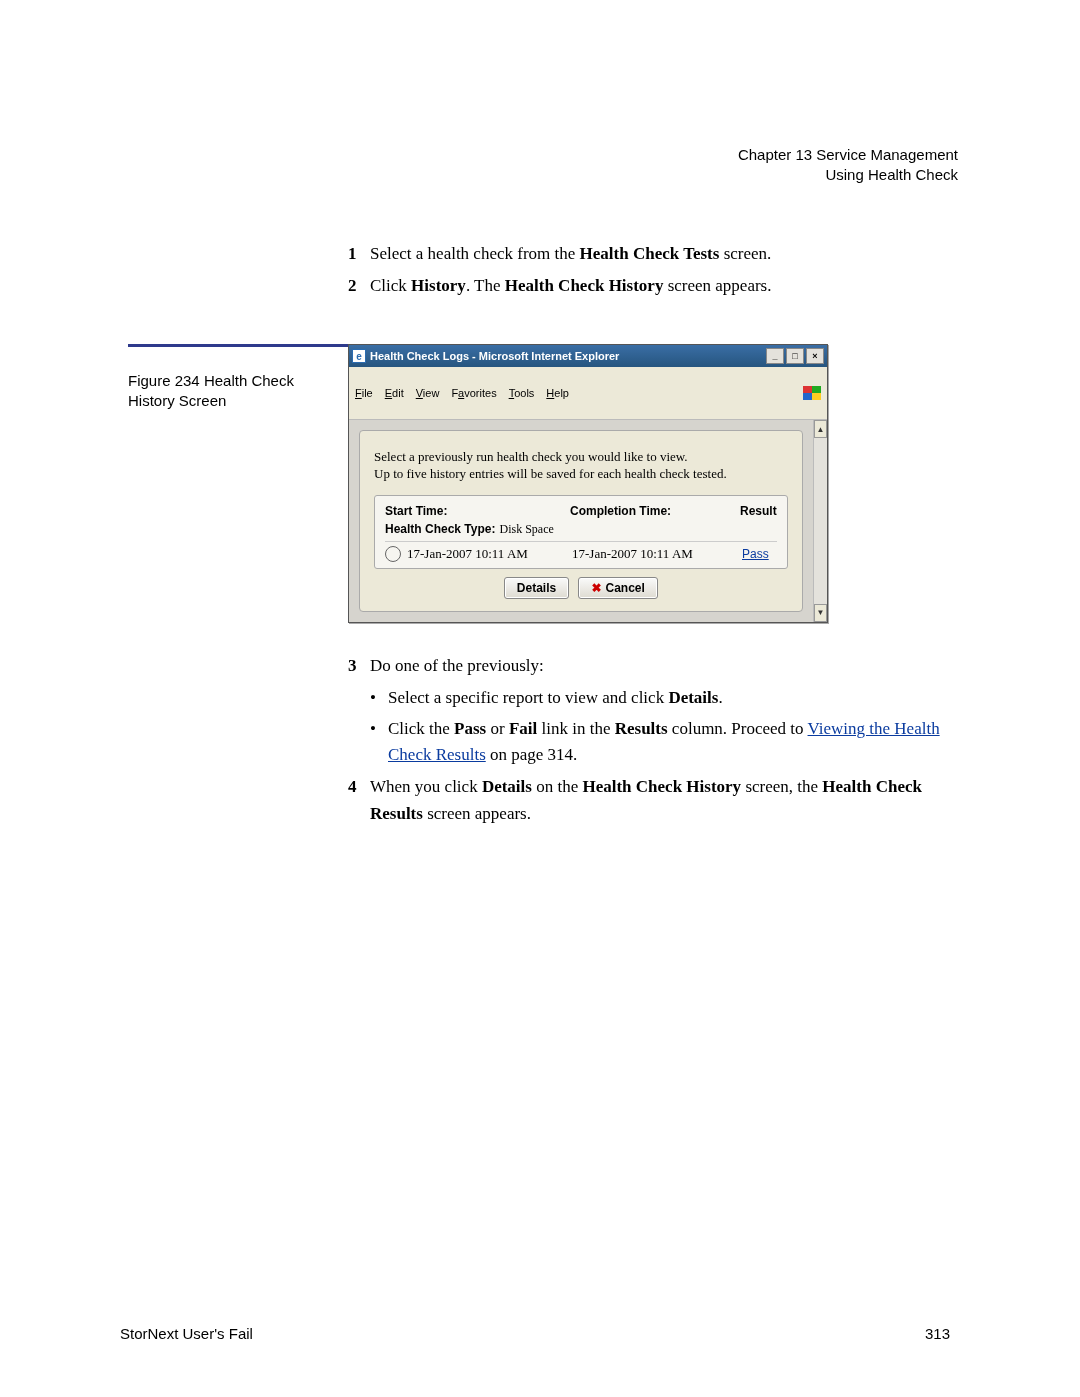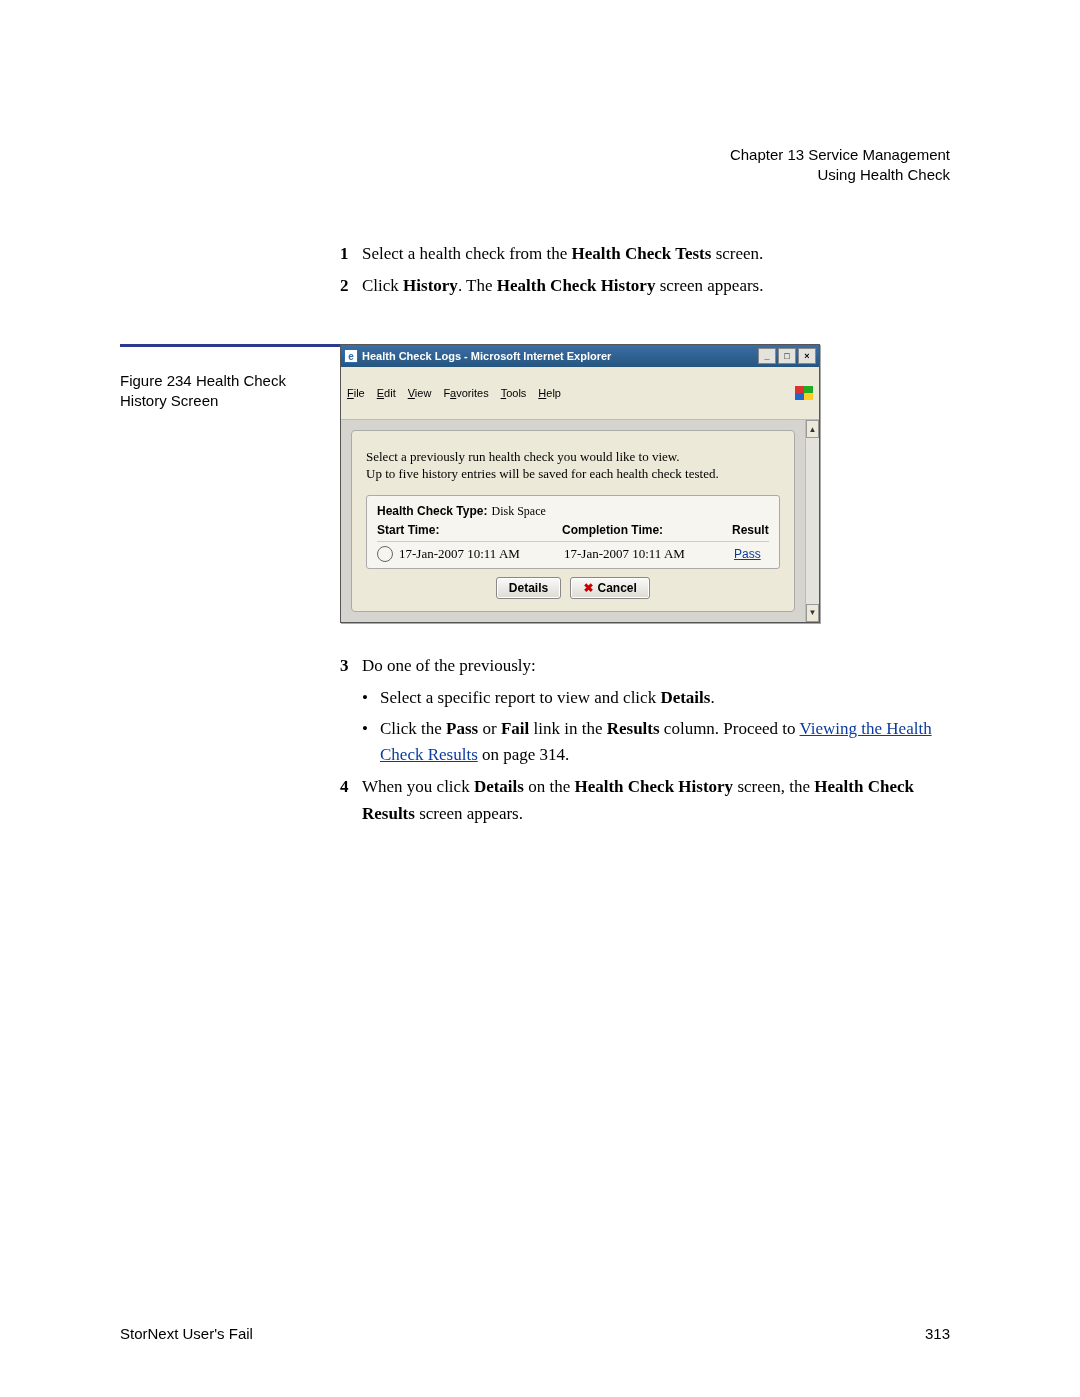--- a/index.html
+++ b/index.html
@@ -6,21 +6,21 @@
     margin: 0;
     background: #fff;
     font-family: "Helvetica Neue", Arial, sans-serif;
     color: #000;
     width: 1080px;
     height: 1397px;
     position: relative;
   }
   .page {
     position: absolute;
-    left: 120px;
+    left: 128px;
     top: 145px;
     width: 830px;
   }
   .header {
     text-align: right;
     font-size: 15px;
     line-height: 1.35;
     margin-bottom: 55px;
   }
   .steps {
@@ -269,27 +269,27 @@
         <div class="content-frame">
           <div class="content-area">
             <div class="panel">
               <div class="panel-body">
                 <div class="para">
                   <span>Select a previously run health check you would like to view.</span><br>
                   <span>Up to five history entries will be saved for each health check tested.</span>
                 </div>
                 <div class="tbl">
                   <div class="tbl-row">
-                    <span class="type-label">Health Check Type:</span>
-                    <span style="font-weight:normal;font-family:'Palatino Linotype',Georgia,serif;">Disk Space</span>
-                  </div>
-                  <div class="tbl-row">
                     <span class="col1">Start Time:</span>
                     <span class="col2">Completion Time:</span>
                     <span class="col3">Result</span>
+                  </div>
+                  <div class="tbl-row">
+                    <span class="type-label">Health Check Type:</span>
+                    <span style="font-weight:normal;font-family:'Palatino Linotype',Georgia,serif;">Disk Space</span>
                   </div>
                   <hr>
                   <div class="data-row">
                     <span class="radio"></span>
                     <span class="d1">17-Jan-2007 10:11 AM</span>
                     <span class="d2">17-Jan-2007 10:11 AM</span>
                     <span class="d3"><a href="#">Pass</a></span>
                   </div>
                 </div>
                 <div class="btn-row">

